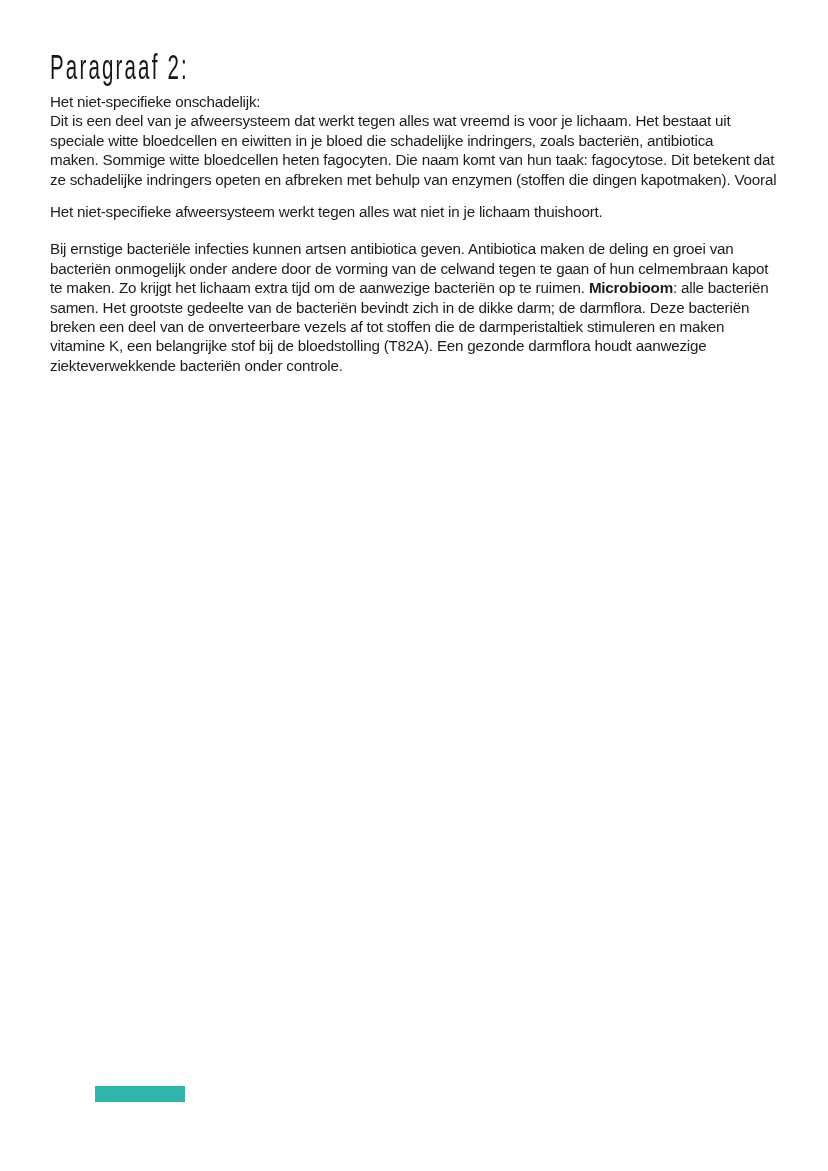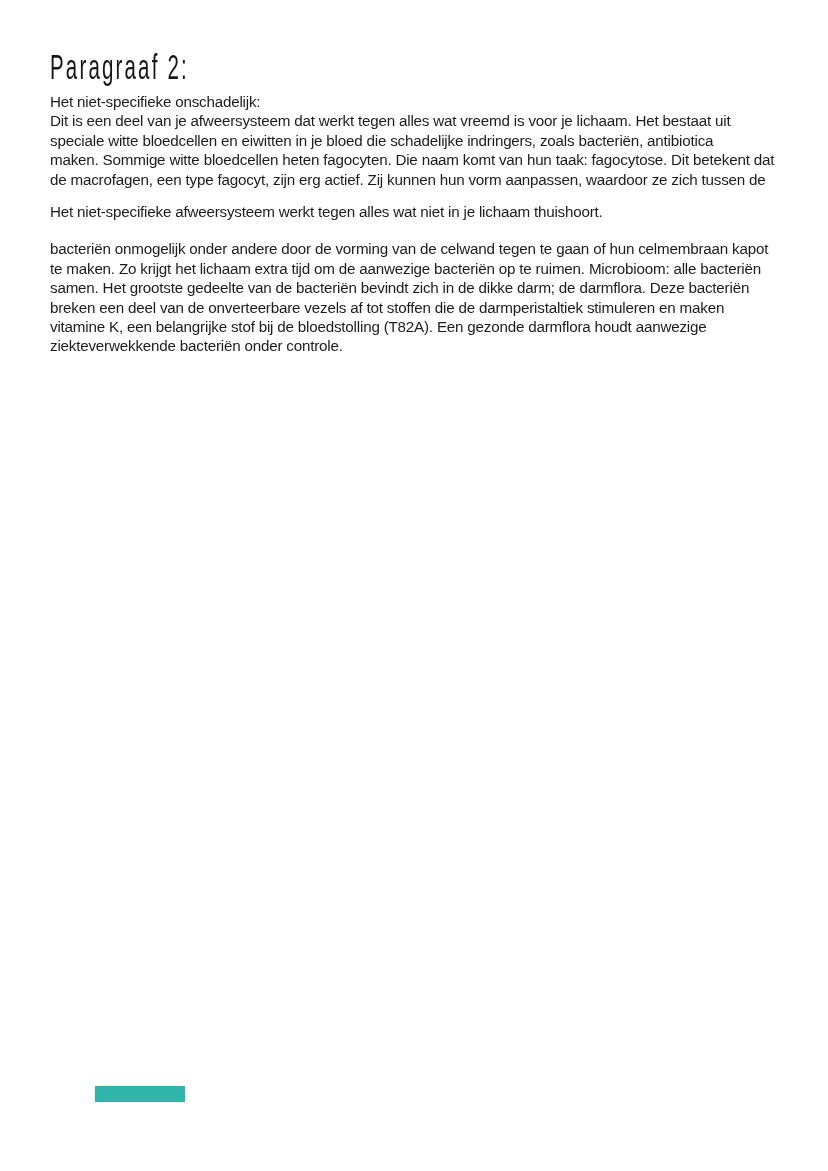--- a/index.html
+++ b/index.html
@@ -34,21 +34,21 @@
     transform: scale(1.08, 1.85);
     transform-origin: 0 0;
     white-space: nowrap;
   }
   .line {
     font-size: 15.2px;
     line-height: 19.4px;
     letter-spacing: -0.2px;
     white-space: nowrap;
   }
-  .bold { font-weight: normal; }
+  .bold { font-weight: bold; }
   .spacer-sm { height: 13px; }
   .spacer-md { height: 18px; }
   .teal-bar {
     position: absolute;
     left: 95px;
     bottom: 1px;
     width: 90px;
     height: 16px;
   }
 </style>
@@ -61,32 +61,33 @@
     <div class="doc-title">
       <span>Paragraaf 2:</span>
     </div>
 
     <div class="line">Het niet-specifieke onschadelijk:</div>
 
     <div>
       <div class="line">Dit is een deel van je afweersysteem dat werkt tegen alles wat vreemd is voor je lichaam. Het bestaat uit</div>
       <div class="line">speciale witte bloedcellen en eiwitten in je bloed die schadelijke indringers, zoals bacteriën, antibiotica</div>
       <div class="line">maken. Sommige witte bloedcellen heten fagocyten. Die naam komt van hun taak: fagocytose. Dit betekent dat</div>
-      <div class="line">de macrofagen, een type fagocyt, zijn erg actief. Zij kunnen hun vorm aanpassen, waardoor ze zich tussen de</div>
+      <div class="line">ze schadelijke indringers opeten en afbreken met behulp van enzymen (stoffen die dingen kapotmaken). Vooral</div>
     </div>
 
     <div class="spacer-sm"></div>
 
     <div>
       <div class="line">Het niet-specifieke afweersysteem werkt tegen alles wat niet in je lichaam thuishoort.</div>
     </div>
 
     <div class="spacer-md"></div>
 
     <div>
+      <div class="line">Bij ernstige bacteriële infecties kunnen artsen antibiotica geven. Antibiotica maken de deling en groei van</div>
       <div class="line">bacteriën onmogelijk onder andere door de vorming van de celwand tegen te gaan of hun celmembraan kapot</div>
       <div class="line"><span>te maken. Zo krijgt het lichaam extra tijd om de aanwezige bacteriën op te ruimen. </span><span class="bold">Microbioom</span><span>: alle bacteriën</span></div>
       <div class="line">samen. Het grootste gedeelte van de bacteriën bevindt zich in de dikke darm; de darmflora. Deze bacteriën</div>
       <div class="line">breken een deel van de onverteerbare vezels af tot stoffen die de darmperistaltiek stimuleren en maken</div>
       <div class="line">vitamine K, een belangrijke stof bij de bloedstolling (T82A). Een gezonde darmflora houdt aanwezige</div>
       <div class="line">ziekteverwekkende bacteriën onder controle.</div>
     </div>
 
   </div>
 

